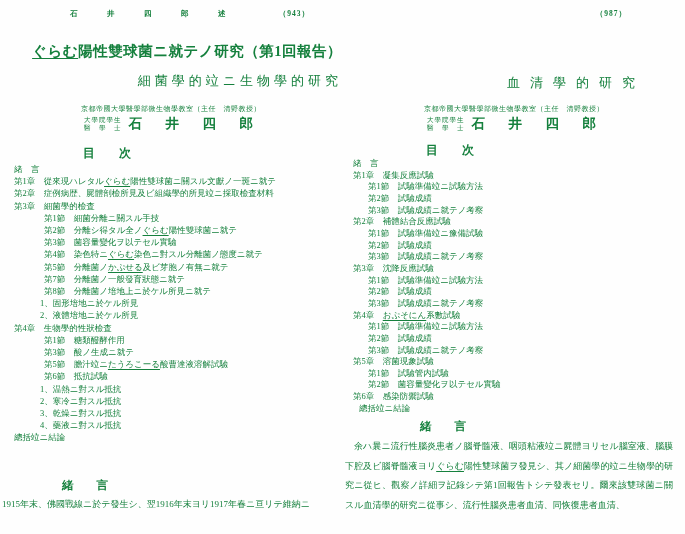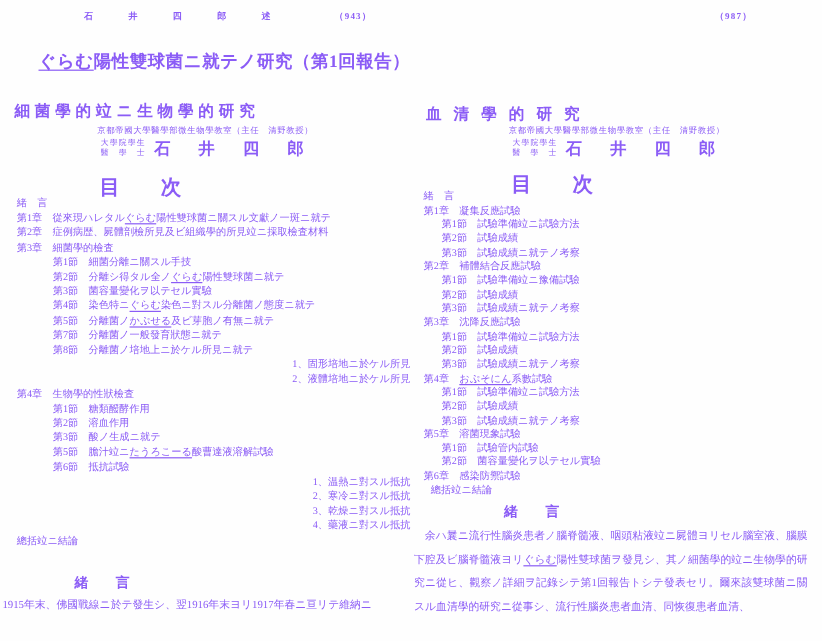--- a/index.html
+++ b/index.html
@@ -1,55 +1,55 @@
 <!DOCTYPE html>
 <html lang="ja"><head>
 <meta charset="utf-8">
 <style>
   html,body{margin:0;padding:0;background:#ffffff;}
   .sheet{
     position:relative;width:685px;height:534px;background:#fefefe;overflow:hidden;
-    font-family:"Liberation Serif","DejaVu Serif",serif;color:#8b5cf6;
+    font-family:"Liberation Serif","DejaVu Serif",serif;color:#15803d;
   }
   .page{position:absolute;top:0;height:534px;}
   #left-page{left:0;width:342px;}
   #right-page{left:343px;width:342px;}
 
   .running-head{position:absolute;top:9px;left:0;right:0;height:12px;font-size:7.5px;font-weight:bold;}
   .rh-name{position:absolute;left:70px;letter-spacing:11px;white-space:nowrap;}
   #left-page .rh-num{position:absolute;right:32px;letter-spacing:1px;}
   #right-page .rh-num{position:absolute;right:58px;letter-spacing:1px;}
 
   .title{
     position:absolute;top:42px;left:0;right:0;margin:0;text-align:center;
     font-size:14.5px;font-weight:bold;letter-spacing:0.5px;white-space:nowrap;padding-left:32px;
   }
   .subtitle{
-    position:absolute;top:72px;left:0;right:0;margin:12px;text-align:left;
-    font-size:13px;font-weight:bold;white-space:nowrap;
+    position:absolute;top:72px;left:0;right:0;margin:0;text-align:right;
+    font-size:13px;font-weight:normal;white-space:nowrap;
   }
   #left-page .subtitle{letter-spacing:4px;}
   #right-page .subtitle{top:74px;letter-spacing:10px;padding-right:40px;}
 
   .affil{position:absolute;top:104px;left:0;right:0;text-align:center;font-size:7px;letter-spacing:0.5px;}
   .author{position:absolute;top:115px;left:0;right:0;display:flex;justify-content:center;align-items:center;gap:7px;}
   .roles{display:flex;flex-direction:column;font-size:6.5px;line-height:8px;text-align:center;letter-spacing:1px;}
   .aname{font-size:13.5px;font-weight:bold;letter-spacing:5px;white-space:nowrap;}
 
-  .toc-head{position:absolute;left:83px;font-size:17px;font-weight:bold;}
+  .toc-head{position:absolute;left:83px;font-size:12px;font-weight:bold;}
   #left-page .toc-head{top:145px;}
   #right-page .toc-head{top:142px;}
 
   .toc{position:absolute;left:0;right:0;font-size:8.5px;}
   #left-page .toc{top:163px;line-height:12.2px;}
   #right-page .toc{top:158px;line-height:11.65px;}
   .t{white-space:nowrap;}
   #left-page .l0{padding-left:14px;}
   #left-page .l1{padding-left:44px;}
-  #left-page .l2{padding-left:40px;text-align:right;}
+  #left-page .l2{padding-left:40px;}
   #right-page .l0{padding-left:10px;}
   #right-page .l1{padding-left:25px;}
   #right-page .lq{padding-left:16px;}
 
   .intro-head{position:absolute;font-size:11.5px;font-weight:bold;}
   #left-page .intro-head{top:478px;left:62px;}
   #right-page .intro-head{top:419px;left:77px;}
 
   .body-text{position:absolute;margin:0;font-size:9px;text-align:justify;}
   #left-page .body-text{top:497px;left:2px;right:10px;line-height:14px;white-space:nowrap;}
@@ -92,21 +92,20 @@
       <div class="t l1">第2節　分離シ得タル全ノ<u>ぐらむ</u>陽性雙球菌ニ就テ</div>
       <div class="t l1">第3節　菌容量變化ヲ以テセル實驗</div>
       <div class="t l1">第4節　染色特ニ<u>ぐらむ</u>染色ニ對スル分離菌ノ態度ニ就テ</div>
       <div class="t l1">第5節　分離菌ノ<u>かぷせる</u>及ビ芽胞ノ有無ニ就テ</div>
       <div class="t l1">第7節　分離菌ノ一般發育狀態ニ就テ</div>
       <div class="t l1">第8節　分離菌ノ培地上ニ於ケル所見ニ就テ</div>
       <div class="t l2">1、固形培地ニ於ケル所見</div>
       <div class="t l2">2、液體培地ニ於ケル所見</div>
       <div class="t l0">第4章　生物學的性狀檢査</div>
       <div class="t l1">第1節　糖類醱酵作用</div>
-      <div class="t l1">第2節　溶血作用</div>
       <div class="t l1">第3節　酸ノ生成ニ就テ</div>
       <div class="t l1">第5節　膽汁竝ニ<u>たうろこーる</u>酸曹達液溶解試驗</div>
       <div class="t l1">第6節　抵抗試驗</div>
       <div class="t l2">1、温熱ニ對スル抵抗</div>
       <div class="t l2">2、寒冷ニ對スル抵抗</div>
       <div class="t l2">3、乾燥ニ對スル抵抗</div>
       <div class="t l2">4、藥液ニ對スル抵抗</div>
       <div class="t l0">總括竝ニ結論</div>
     </div>
 

